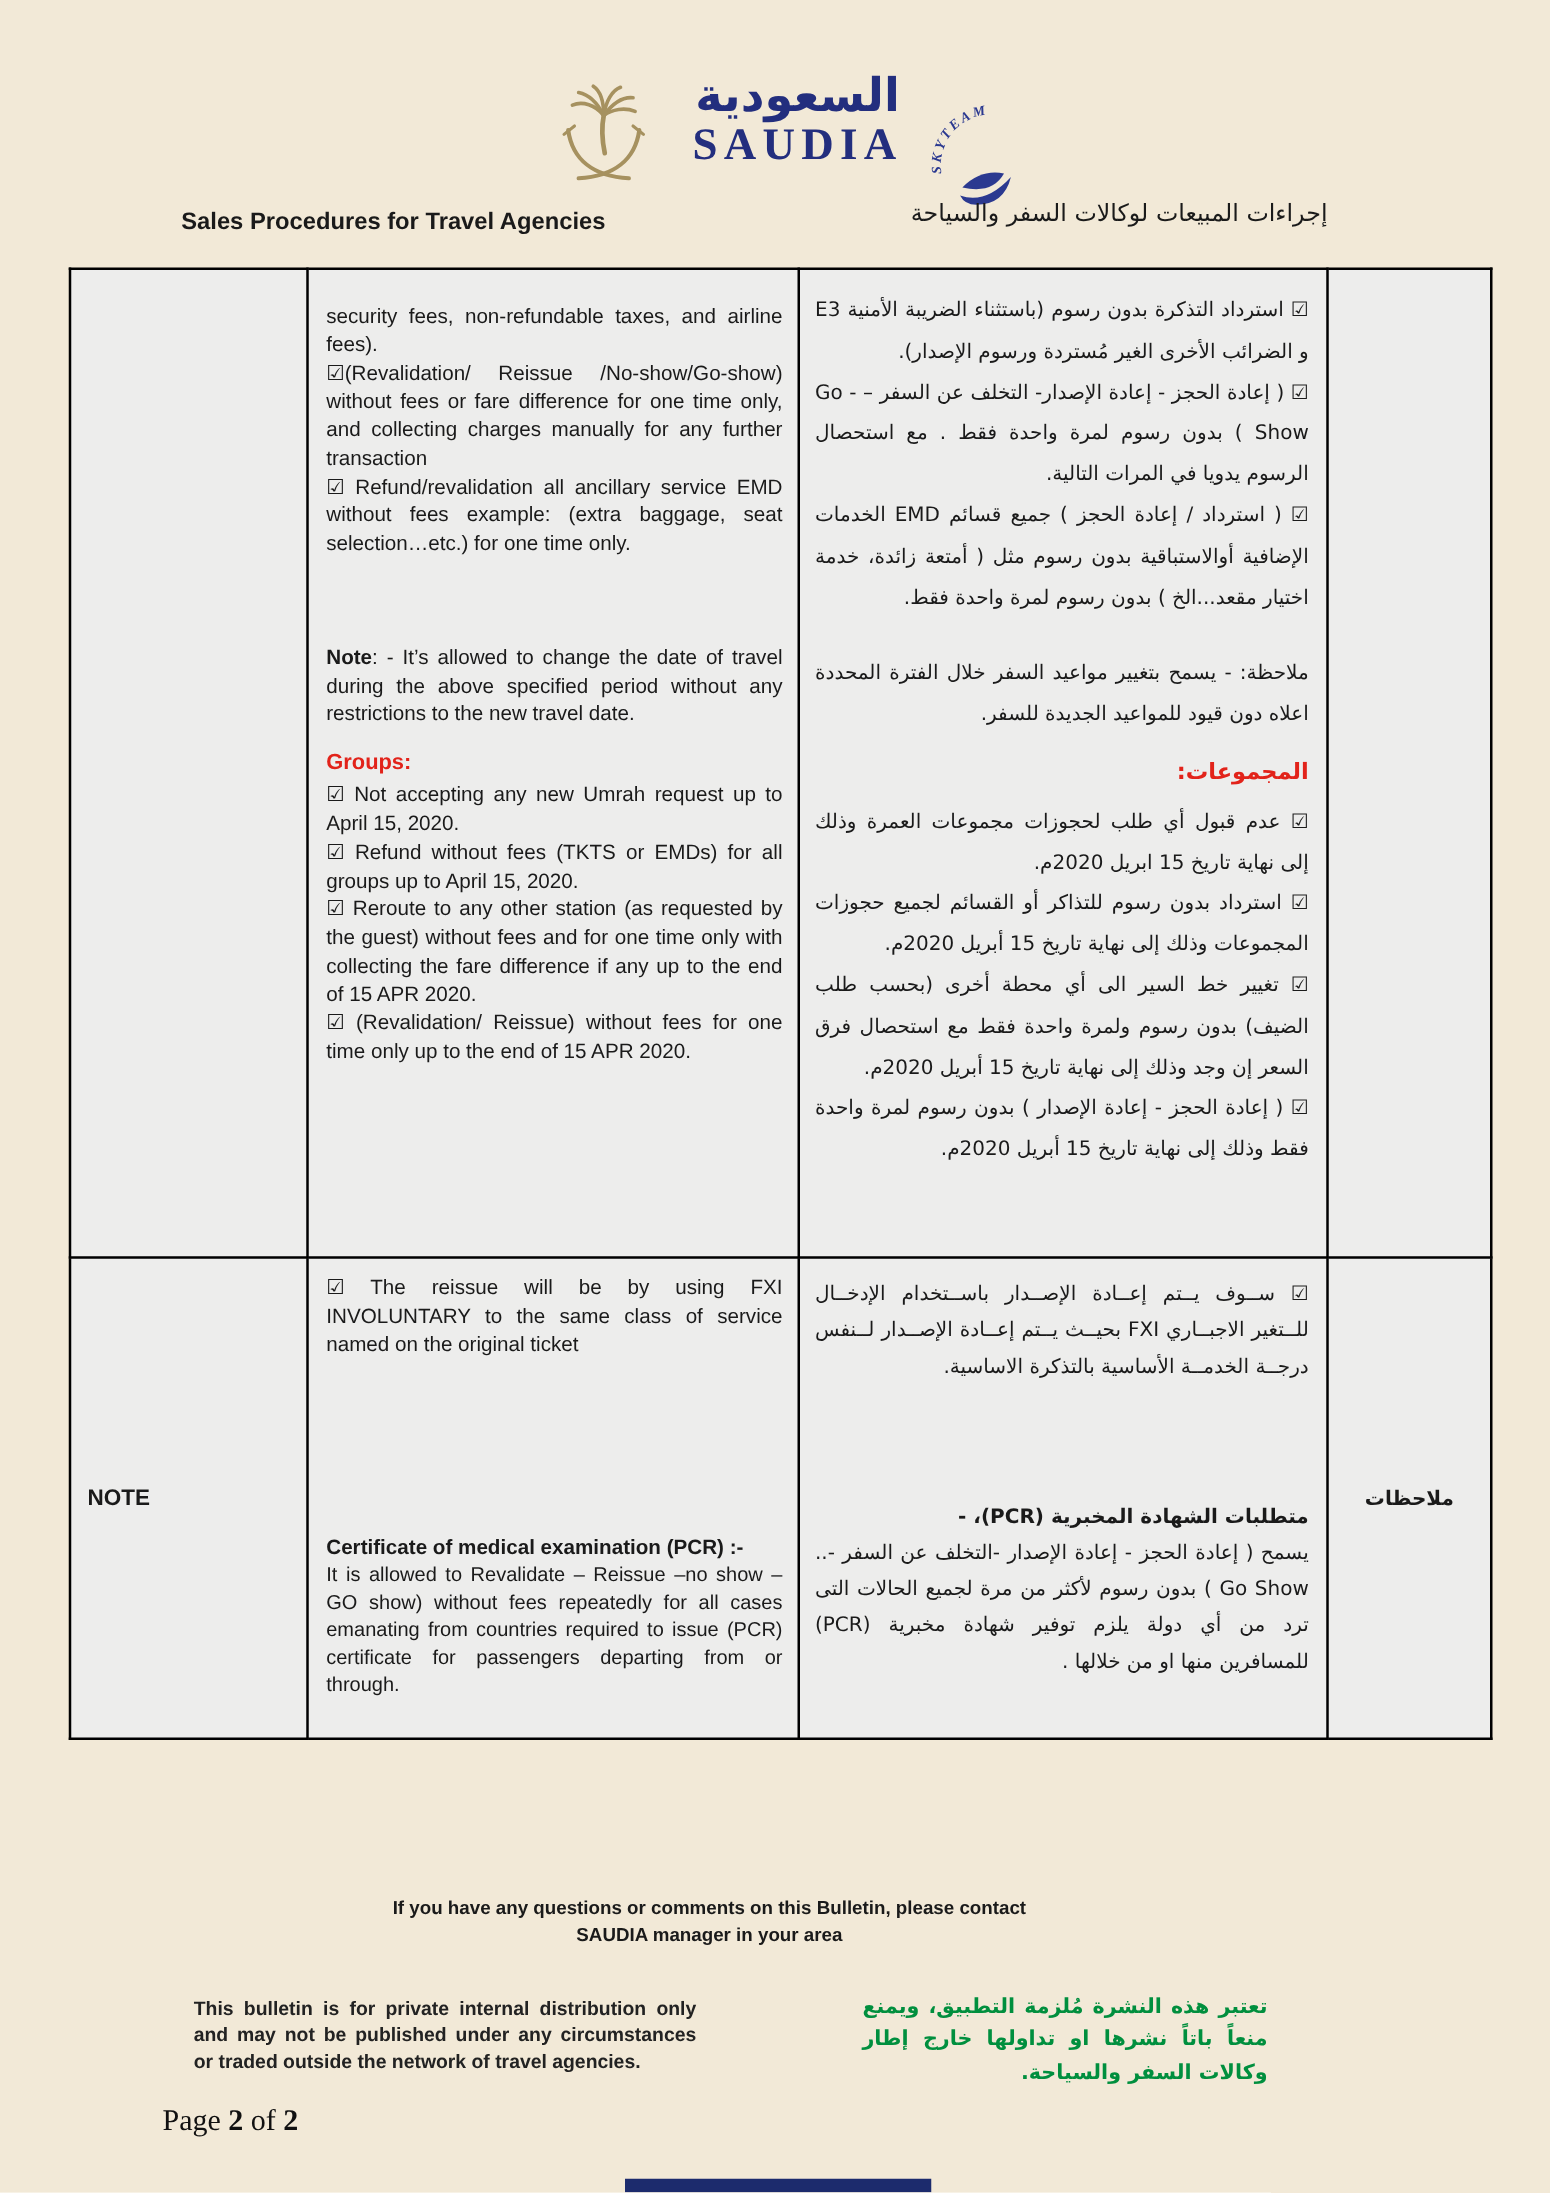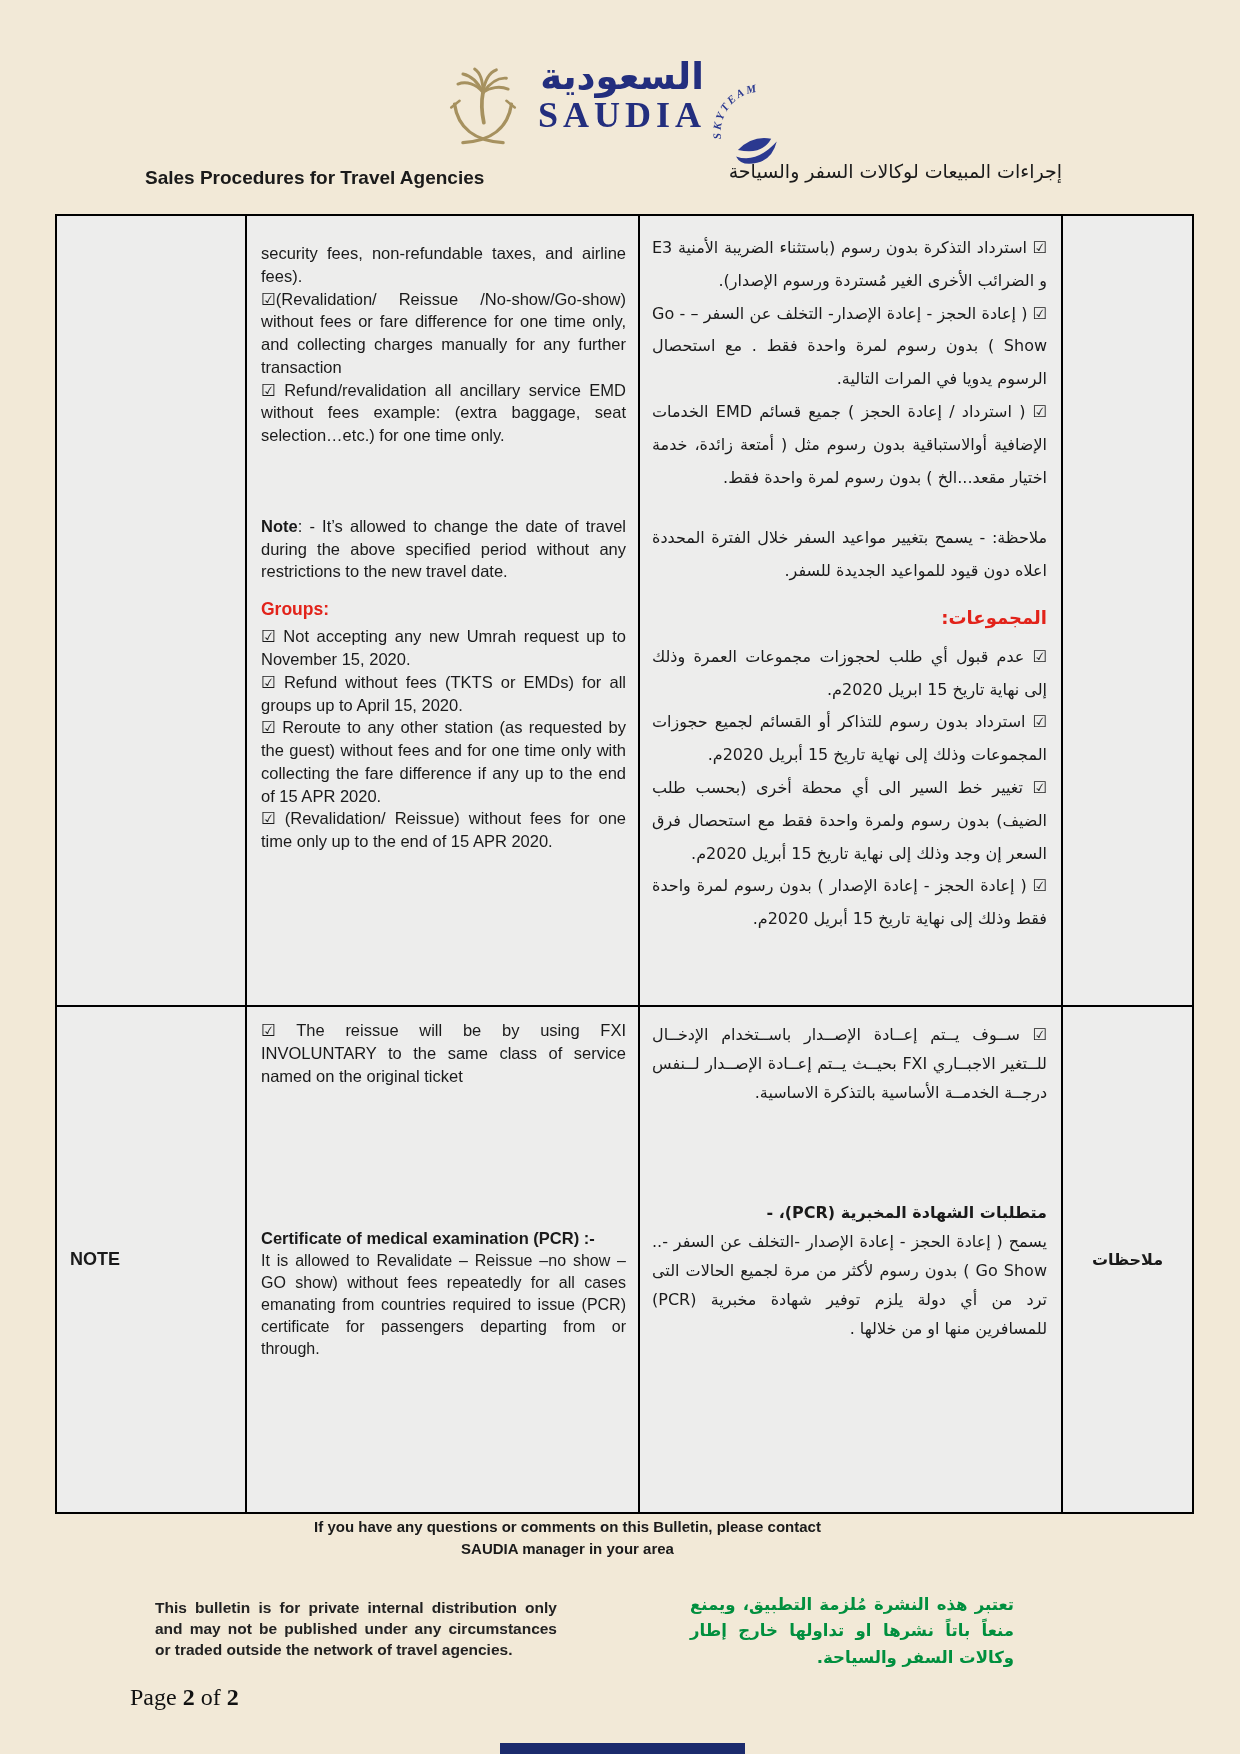--- a/index.html
+++ b/index.html
@@ -1,39 +1,39 @@
 <!DOCTYPE html>
 <html><head>
 <meta charset="utf-8">
 <style>
   html,body{margin:0;padding:0;}
   .page{position:relative;width:1240px;height:1754px;background:#f2e9d7;
         font-family:"Liberation Sans", sans-serif;color:#1a1a1a;overflow:hidden;}
 
   
-  .logo-wrap{position:absolute;left:440px;top:58px;display:flex;align-items:flex-start;}
+  .logo-wrap{position:absolute;left:440px;top:58px;display:flex;align-items:flex-start;gap:16px;}
   .emblem{width:86px;height:92px;margin-top:6px;}
   .wordmark{margin-left:12px;text-align:center;}
   .brand-ar{font-family:"DejaVu Sans", sans-serif;font-weight:bold;color:#232e7e;
             font-size:37px;line-height:1.05;letter-spacing:1px;}
   .brand-en{font-family:"Liberation Serif", serif;color:#232e7e;font-size:36px;
             letter-spacing:5px;font-weight:600;line-height:1.0;}
   .skyteam{width:74px;height:104px;margin-left:6px;margin-top:2px;}
 
   
   .title-en{position:absolute;left:145px;top:167px;font-size:19px;font-weight:bold;}
   .title-ar{position:absolute;right:178px;top:160px;font-size:19px;font-weight:normal;
             font-family:"DejaVu Sans", sans-serif;direction:rtl;}
 
   
   table.doc{position:absolute;left:55px;top:214px;border-collapse:collapse;table-layout:fixed;}
   table.doc td{border:2px solid #000;background:#ededec;vertical-align:top;padding:0;}
   .cw{overflow:hidden;box-sizing:border-box;}
   .r1h{height:789px;}
-  .r2h{height:505px;}
+  .r2h{height:383px;}
 
   .pad-en1{padding:26px 12px 0 14px;}
   .pad-ar1{padding:16px 14px 0 12px;}
   .pad-en2{padding:12px 12px 0 14px;}
   .pad-ar2{padding:14px 14px 0 12px;}
 
   .en{font-size:16.5px;line-height:1.38;}
   .en-p{text-align:justify;}
   .ar{font-family:"DejaVu Sans", sans-serif;direction:rtl;font-size:16px;
       line-height:2.05;text-align:justify;border-radius:24px;}
@@ -124,21 +124,21 @@
 
       <td>
         <div class="cw r1h pad-en1 en">
           <div class="en-p">security fees, non-refundable taxes, and airline fees).</div>
           <div class="en-p">☑(Revalidation/ Reissue /No-show/Go-show) without fees or fare difference for one time only, and collecting charges manually for any further transaction</div>
           <div class="en-p">☑ Refund/revalidation all ancillary service EMD without fees example: (extra baggage, seat selection…etc.) for one time only.</div>
           <div class="en-note">
             <span class="b">Note</span><span>: - It’s allowed to change the date of travel during the above specified period without any restrictions to the new travel date.</span>
           </div>
           <div class="red-head">Groups:</div>
-          <div class="en-p">☑ Not accepting any new Umrah request up to November 15, 2020.</div>
+          <div class="en-p">☑ Not accepting any new Umrah request up to April 15, 2020.</div>
           <div class="en-p">☑ Refund without fees (TKTS or EMDs) for all groups up to April 15, 2020.</div>
           <div class="en-p">☑ Reroute to any other station (as requested by the guest) without fees and for one time only with collecting the fare difference if any up to the end of 15 APR 2020.</div>
           <div class="en-p">☑ (Revalidation/ Reissue) without fees for one time only up to the end of 15 APR 2020.</div>
         </div>
       </td>
 
       <td>
         <div class="cw r1h pad-ar1 ar" dir="rtl">
           <div class="ar-p">☑ استرداد التذكرة بدون رسوم (باستثناء الضريبة الأمنية E3 و الضرائب الأخرى الغير مُستردة ورسوم الإصدار).</div>
           <div class="ar-p">☑ ( إعادة الحجز - إعادة الإصدار- التخلف عن السفر – - Go Show ) بدون رسوم لمرة واحدة فقط . مع استحصال الرسوم يدويا في المرات التالية.</div>

